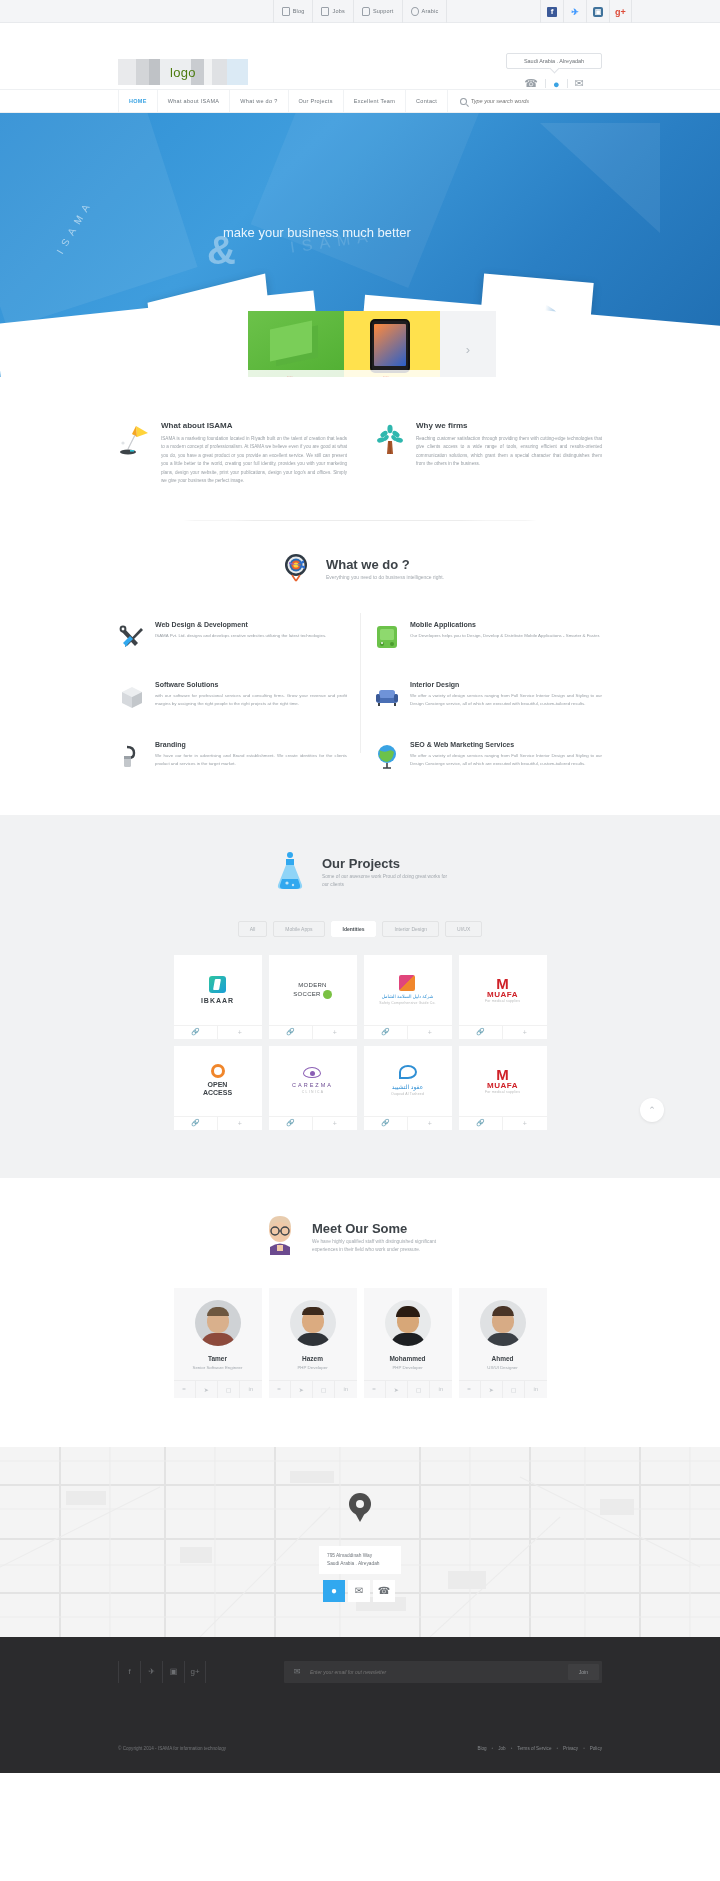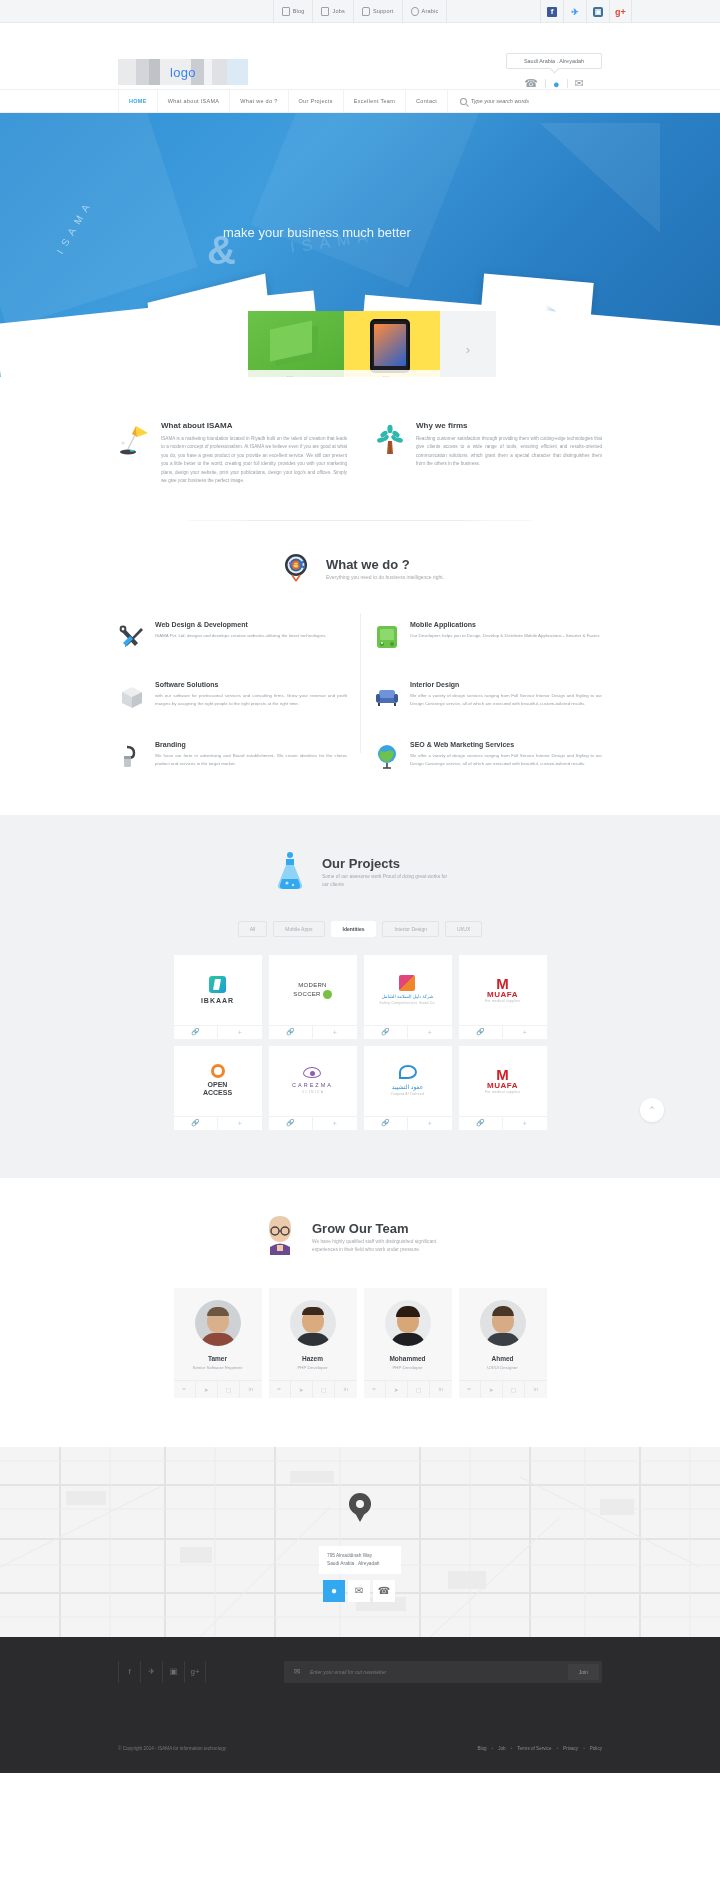--- a/index.html
+++ b/index.html
@@ -26,21 +26,21 @@
   .s-cell:last-child { border-right:1px solid #e4e6e9; }
   .s-fb { color:#3b5998; } .s-tw { color:#4099ff; } .s-in { color:#3f729b; } .s-gp { color:#dd4b39; }
   .s-fb .sq { width:10px;height:10px;background:#3b5998;color:#fff;font-size:8px;display:flex;align-items:center;justify-content:center;border-radius:1px; }
   .s-in .sq { width:10px;height:10px;background:#3f729b;color:#fff;font-size:7px;display:flex;align-items:center;justify-content:center;border-radius:2px; }
 
   
   .header { height:66px; background:#fff; position:relative; }
   .logo-wrap { position:absolute; left:118px; top:36px; width:130px; height:26px; display:flex; align-items:center; }
   .logo-blur { position:absolute; inset:0; display:flex; }
   .lb { height:100%; }
-  .logo-text { position:relative; z-index:2; width:100%; text-align:center; font-size:13px; color:#3b82f6; letter-spacing:.3px; }
+  .logo-text { position:relative; z-index:2; width:100%; text-align:center; font-size:13px; color:#4d7c0f; letter-spacing:.3px; }
   .contact-box { position:absolute; right:118px; top:30px; width:96px; }
   .tooltip { border:1px solid #dfe2e6; background:#fff; border-radius:2px; font-size:5.5px; color:#6b7075; text-align:center; padding:4px 3px; position:relative; }
   .tooltip:after { content:""; position:absolute; left:50%; margin-left:-3px; bottom:-4px; width:6px; height:6px; background:#fff; border-right:1px solid #dfe2e6; border-bottom:1px solid #dfe2e6; transform:rotate(45deg); }
   .contact-icons { display:flex; align-items:center; justify-content:center; gap:7px; margin-top:8px; color:#9aa1a8; font-size:11px; }
   .contact-icons .sep { width:1px; height:9px; background:#e2e5e8; }
   .contact-icons .pin { color:#3aa3e3; }
 
   
   .navbar { height:24px; border-top:1px solid #eef0f2; border-bottom:1px solid #eef0f2; display:flex; align-items:stretch; }
   .nav-inner { width:484px; margin:0 auto; display:flex; align-items:stretch; }
@@ -610,21 +610,21 @@
           <ellipse cx="22" cy="16" rx="11" ry="12" fill="#f0c9a8"></ellipse>
           <path d="M11 14 q11 -12 22 0 q0 -12 -11 -12 q-11 0 -11 12Z" fill="#e8ccae"></path>
           <circle cx="17" cy="17" r="4" fill="none" stroke="#3d4348" stroke-width="1.4"></circle>
           <circle cx="27" cy="17" r="4" fill="none" stroke="#3d4348" stroke-width="1.4"></circle>
           <path d="M21 17 h2" stroke="#3d4348" stroke-width="1.2"></path>
           <path d="M12 33 q10 -7 20 0 v8 h-20Z" fill="#6b4a8e"></path>
           <path d="M19 31 h6 v6 h-6Z" fill="#f0c9a8"></path>
         </svg>
       </div>
       <div>
-        <h2>Grow Our Team</h2>
+        <h2>Meet Our Some</h2>
         <p>We have highly qualified staff with distinguished significant experiences in their field who work under pressure.</p>
       </div>
     </div>
 
     <div class="team-grid">
 
       <div class="member">
         <div class="avatar">
           <i class="av-body" style="background:#8d4a3c"></i>
           <i class="av-head" style="background:#d9b08c"></i>

